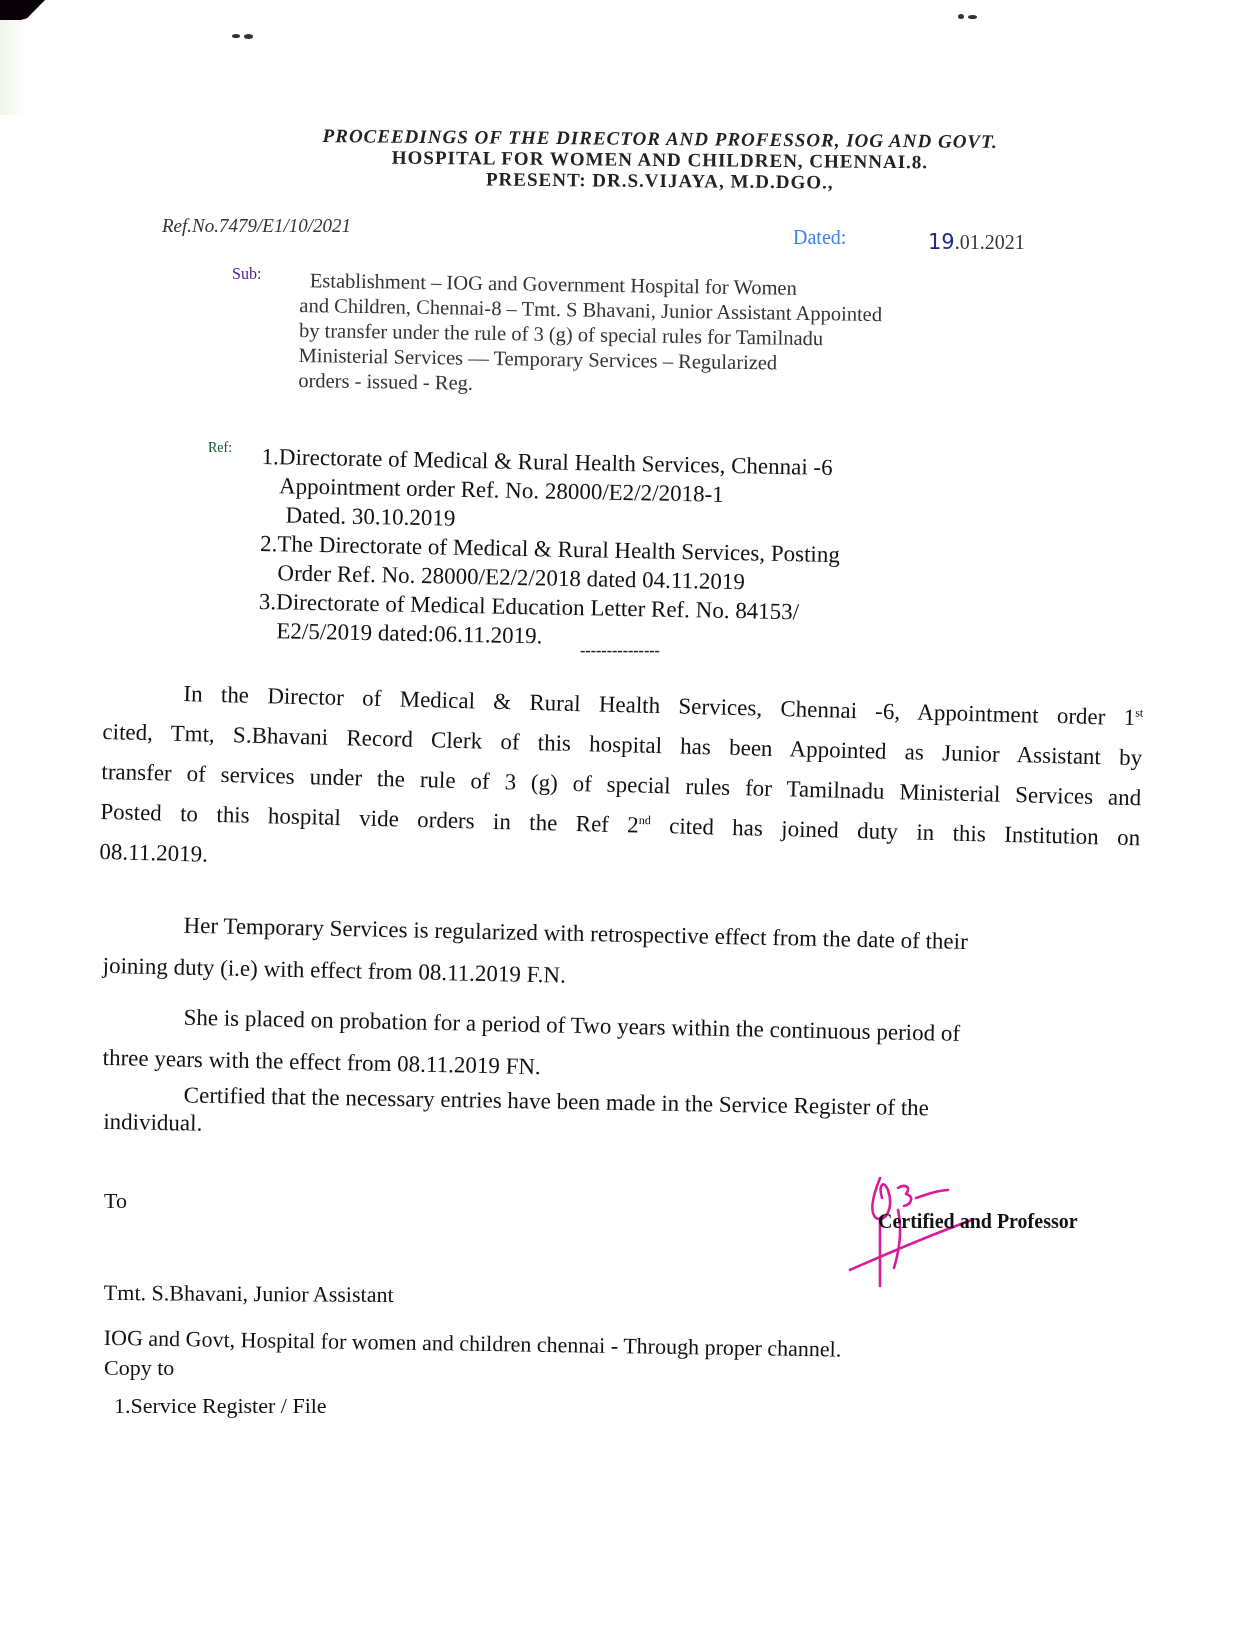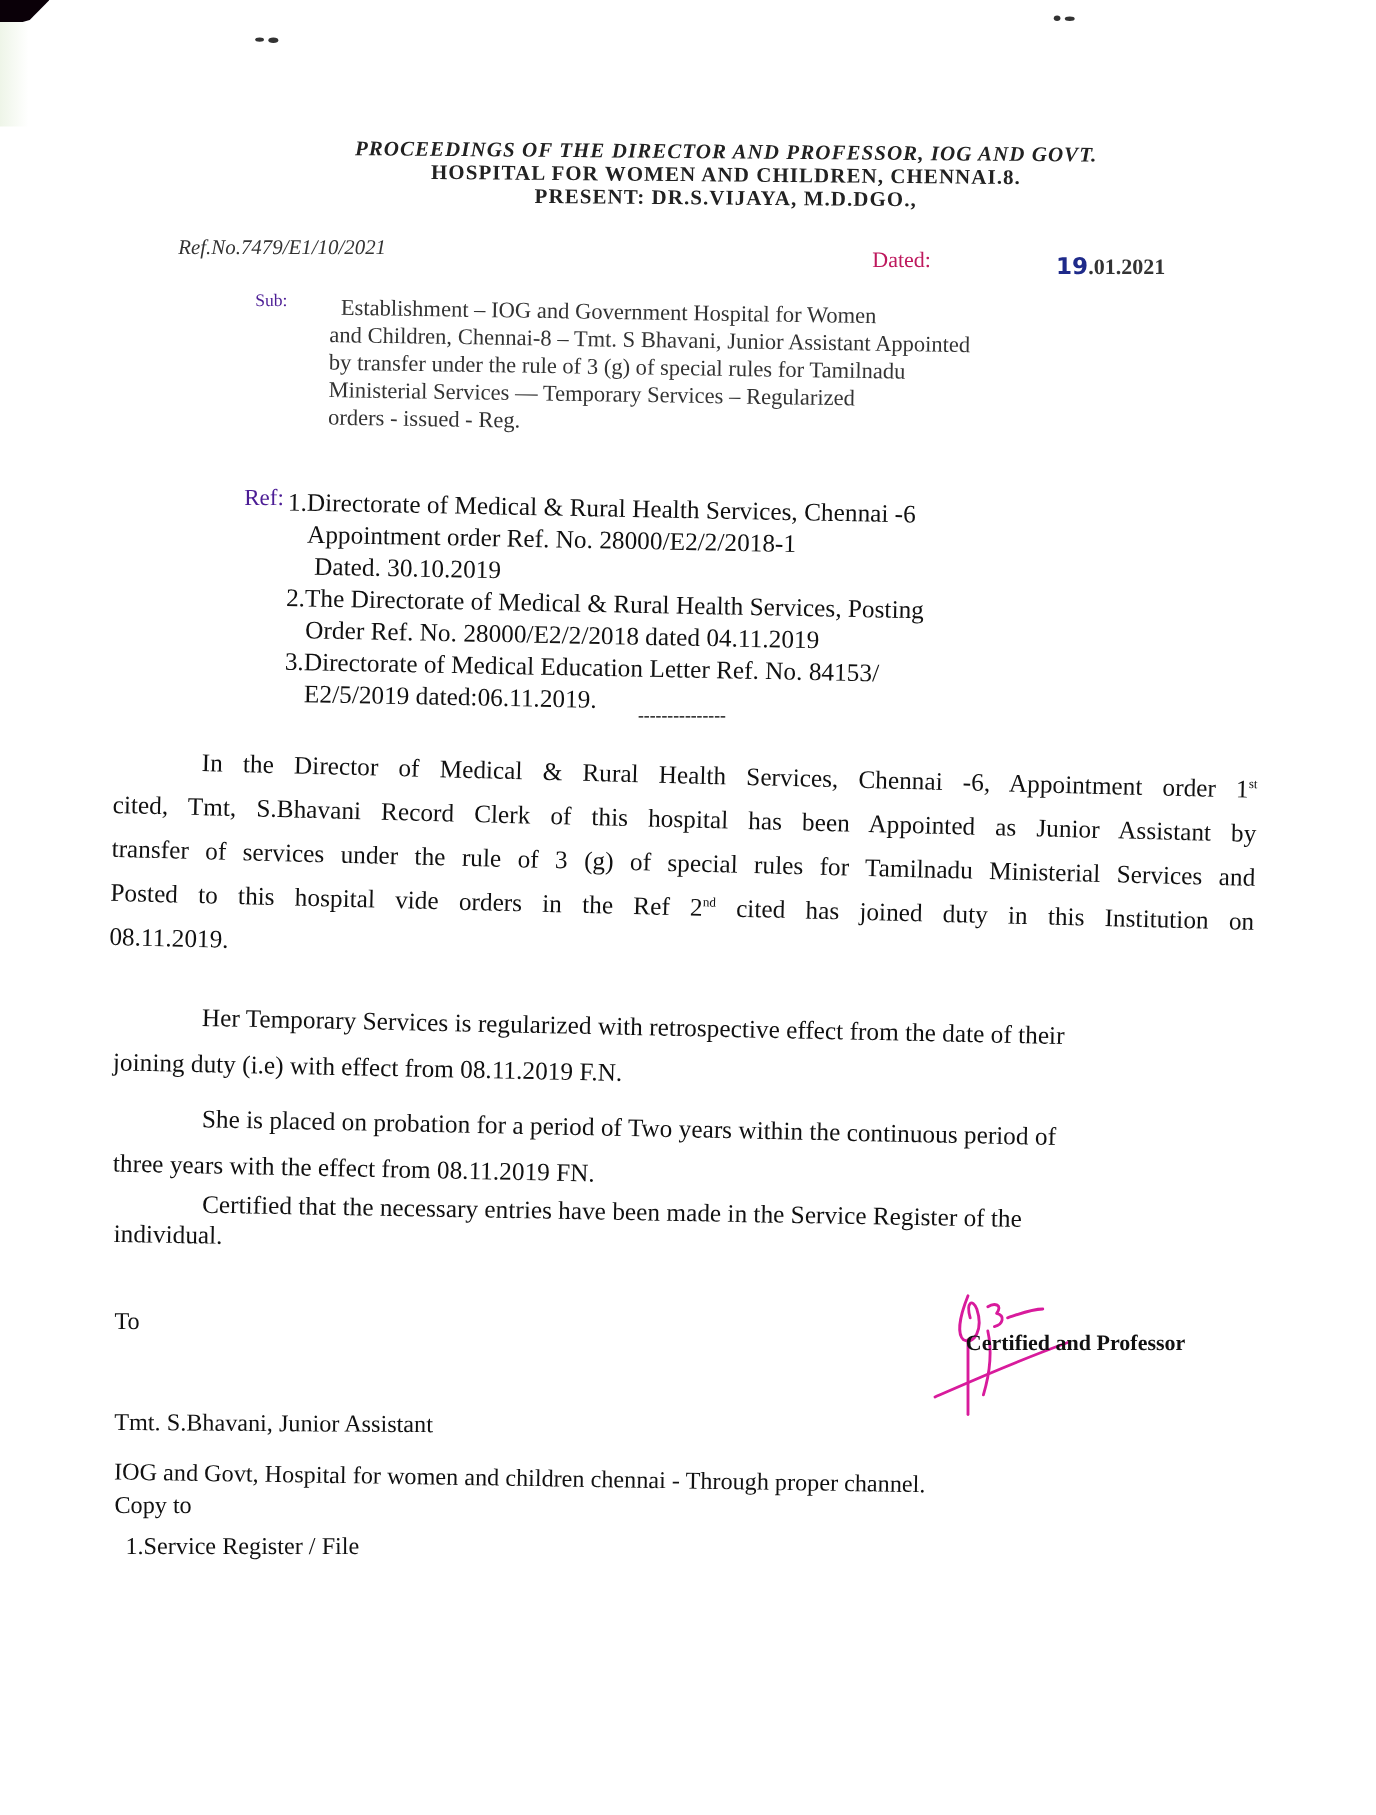--- a/index.html
+++ b/index.html
@@ -26,30 +26,30 @@
       position: absolute; left: 230px; top: 128px; width: 860px;
       text-align: center;
       font-family: "Liberation Serif", serif;
       font-weight: bold; font-size: 19px; letter-spacing: 1px;
       line-height: 21px; color: #222;
       transform: rotate(0.5deg);
     }
     .header .l1 { font-style: italic; }
     .abs { position: absolute; white-space: nowrap; }
     .refno { left: 162px; top: 215px; font-size: 19px; font-style: italic; color: #333; }
-    .dated-label { left: 793px; top: 226px; font-size: 20px; color: #be185d; }
-    .dated-value { left: 960px; top: 230px; font-size: 20px; color: #333; font-weight: bold; }
+    .dated-label { left: 793px; top: 226px; font-size: 20px; color: #3b82f6; }
+    .dated-value { left: 928px; top: 230px; font-size: 20px; color: #333; }
     .dated-value .hand { color: #1e2a8a; font-family: "DejaVu Sans", sans-serif; font-size: 21px; }
     .sub-label { left: 232px; top: 265px; font-size: 16px; color: #4c1d95; }
     .sub-text {
       left: 300px; top: 268px; font-size: 20.5px; line-height: 25px; color: #333;
       transform: rotate(0.9deg); transform-origin: left top;
     }
     .sub-text div:nth-child(1) { padding-left: 10px; }
-    .ref-label { left: 222px; top: 440px; font-size: 21px; color: #4c1d95; }
+    .ref-label { left: 208px; top: 440px; font-size: 14px; color: #14532d; }
     .refs {
       left: 262px; top: 442px; font-size: 23px; line-height: 29px; color: #111;
       transform: rotate(1.1deg); transform-origin: left top;
     }
     .refs .i1 { padding-left: 18px; }
     .refs .i2 { padding-left: 25px; }
     .refs .i3 { padding-left: 0; }
     .divider { left: 580px; top: 642px; font-size: 16px; letter-spacing: 0; font-weight: bold; color: #222; }
     .para {
       position: absolute; left: 104px; width: 1040px;

